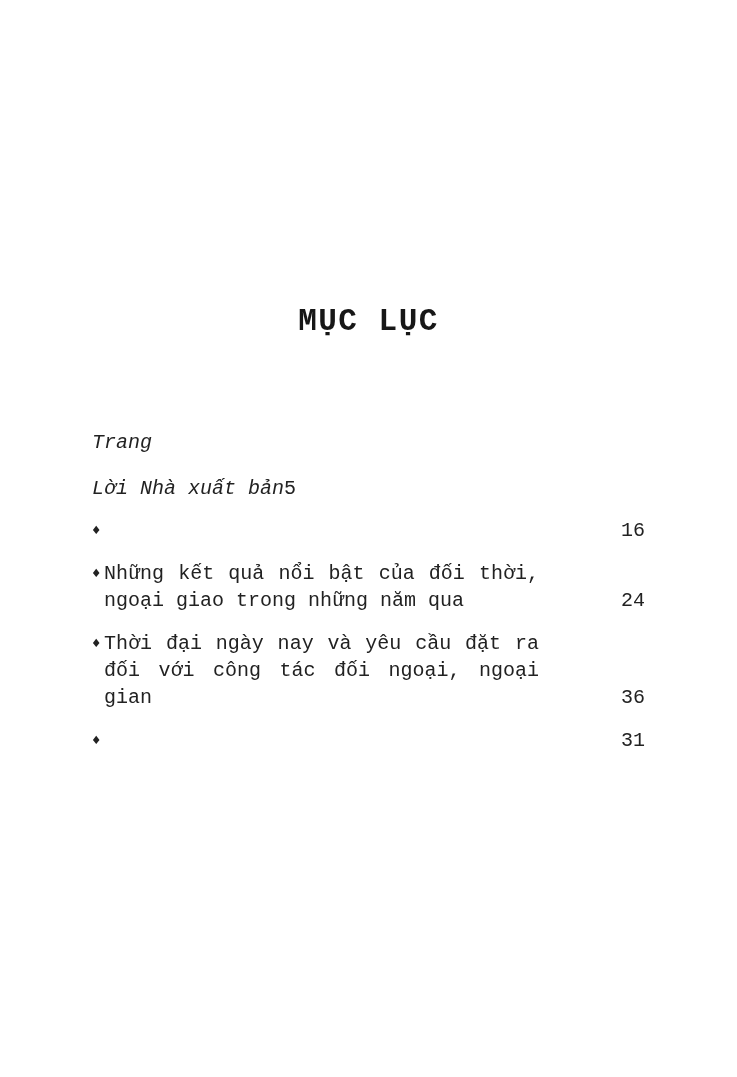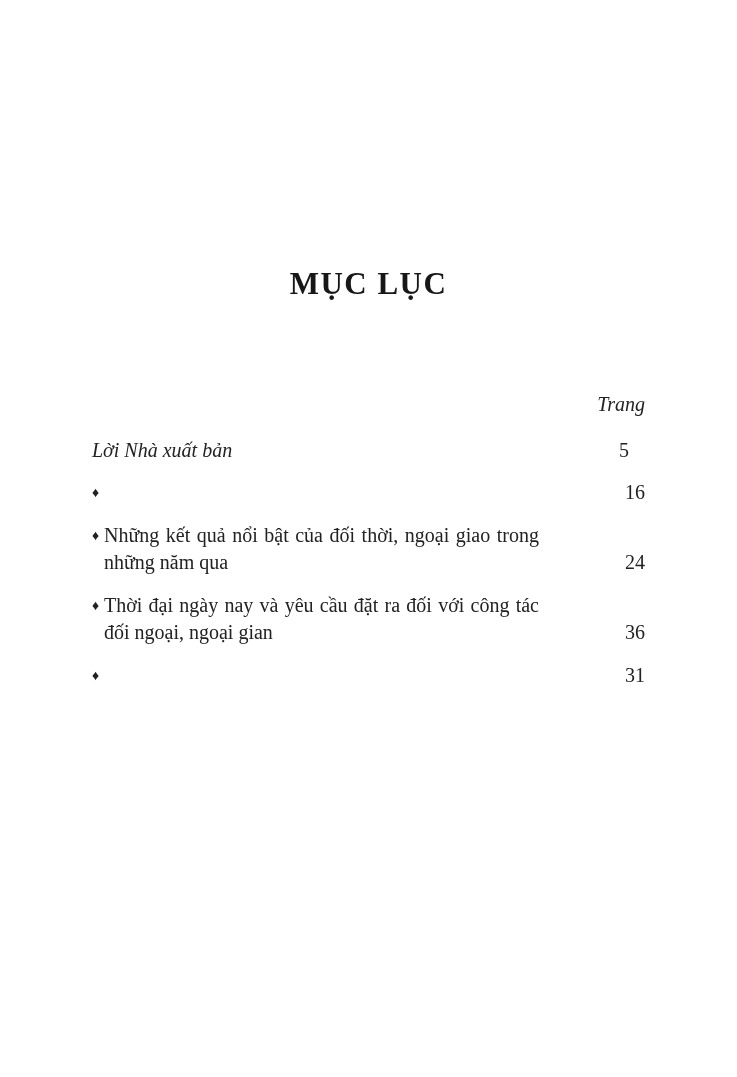--- a/index.html
+++ b/index.html
@@ -2,23 +2,24 @@
 <html><head>
 <meta charset="utf-8">
 <style>
   html, body { margin: 0; padding: 0; background: #ffffff; }
 
   .page {
     position: relative;
     width: 737px;
     height: 862px;
     background: #ffffff;
-    font-family: Liberation Serif, serif;
+    font-family: Liberation Mono, monospace;
     color: #222222;
     overflow: hidden;
+    margin-top: 38px;
   }
 
   .title {
     position: absolute;
     top: 266px;
     left: 0;
     width: 100%;
     text-align: center;
     font-size: 31px;
     font-weight: bold;
@@ -30,27 +31,26 @@
   .content {
     position: absolute;
     left: 92px;
     top: 391px;
     width: 553px;
     font-size: 20px;
     line-height: 27px;
   }
 
   .trang-row {
-    text-align: right;
+    text-align: left;
     font-style: italic;
   }
 
   .front-row {
     display: flex;
-    justify-content: space-between;
     margin-top: 19px;
   }
   .front-label { font-style: italic; }
   .front-page  { padding-right: 16px; }
 
   .toc-list .entry {
     display: flex;
     margin-top: 16px;
   }
   .toc-list .entry:first-child { margin-top: 15px; }

